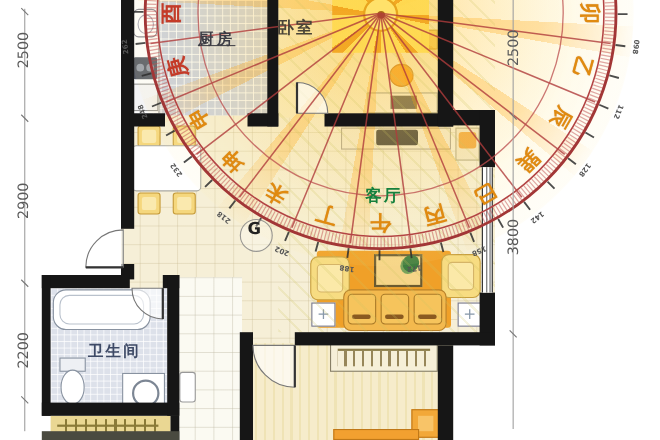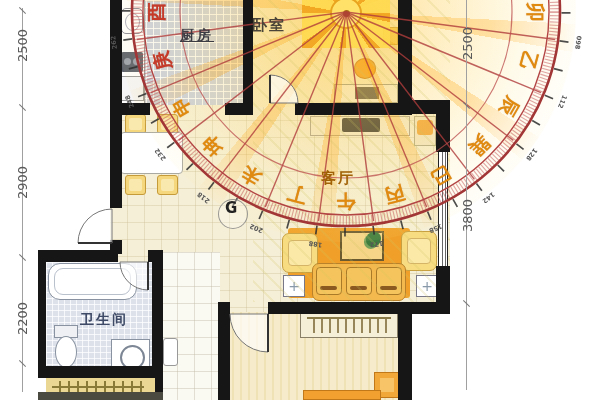--- a/index.html
+++ b/index.html
@@ -87,21 +87,21 @@
   
   .mchar{width:22px;height:22px;line-height:22px;text-align:center;font-size:19px;font-weight:bold;color:#e08a10;
     text-shadow:0 0 1px rgba(180,100,0,.5);}
   .mchar.red{color:#c53a28;text-shadow:0 0 1px rgba(150,30,20,.5);}
   .gcircle{left:218px;top:199px;width:30px;height:30px;border:1.5px solid rgba(120,120,120,.75);border-radius:50%;background:rgba(255,255,255,.25);}
   .gmark{left:225px;top:199px;font-size:15px;font-weight:bold;color:#222;}
   
   .rlabel{font-weight:bold;white-space:nowrap;}
   .lab-kitchen{left:180px;top:27px;font-size:14px;color:#3c3c44;letter-spacing:3px;text-decoration:underline;}
   .lab-bedroom{left:252px;top:16px;font-size:15px;color:#4a4438;letter-spacing:2px;}
-  .lab-living{left:321px;top:169px;font-size:15px;color:#a16207;letter-spacing:2px;}
+  .lab-living{left:332px;top:169px;font-size:15px;color:#15803d;letter-spacing:2px;}
   .lab-bath{left:80px;top:311px;font-size:14px;color:#3e4a66;letter-spacing:2px;}
   .dining-box{left:126px;top:143px;width:56px;height:26px;background:#fff;border:1px solid #b9b9b0;border-radius:4px;
     font-size:14px;color:#555;font-weight:bold;text-align:center;line-height:24px;letter-spacing:2px;box-shadow:1px 1px 2px rgba(0,0,0,.15);}
   
   .dimline{background:#a0a0a0;}
   .dimtick{width:9px;height:1px;background:#777;transform:rotate(45deg);}
   .dimtext{font-size:13px;color:#5a5a5a;transform:rotate(-90deg);transform-origin:center;white-space:nowrap;width:40px;text-align:center;}
   svg.overlay{left:0;top:0;}
 </style>
 </head>

